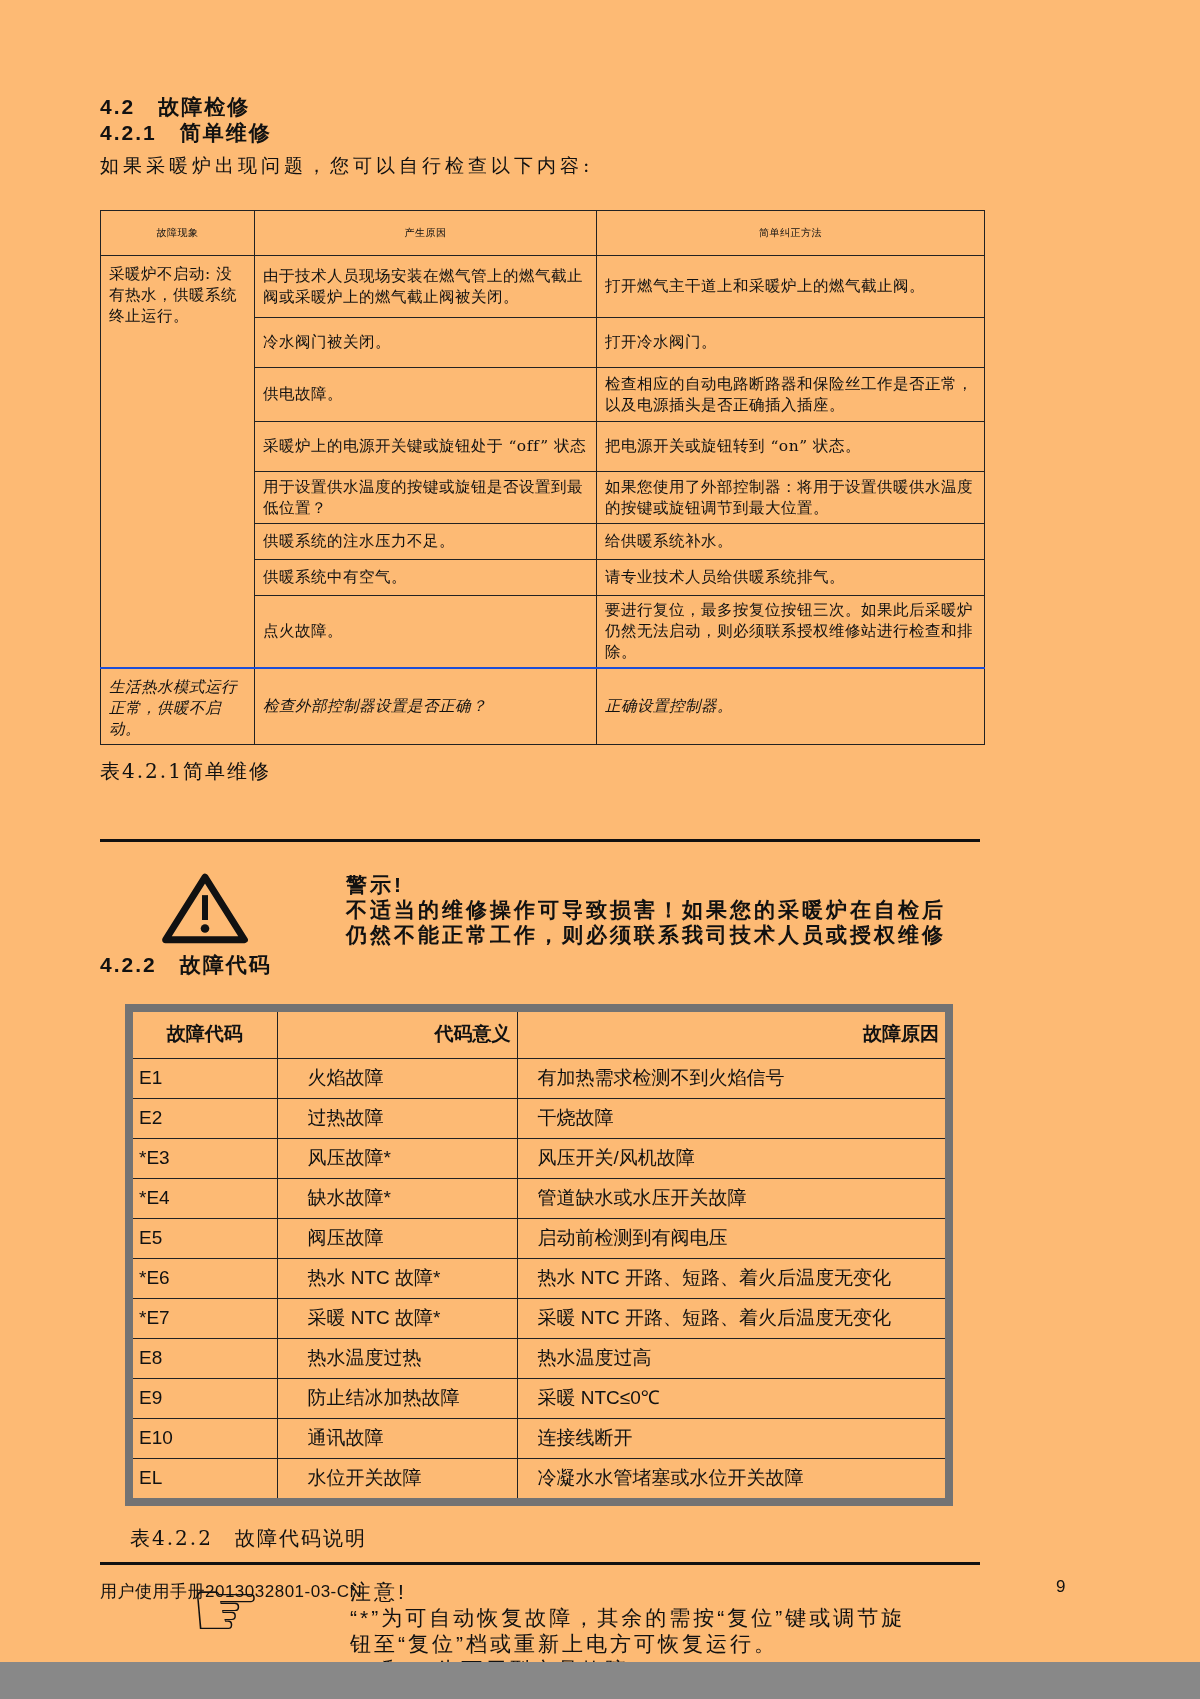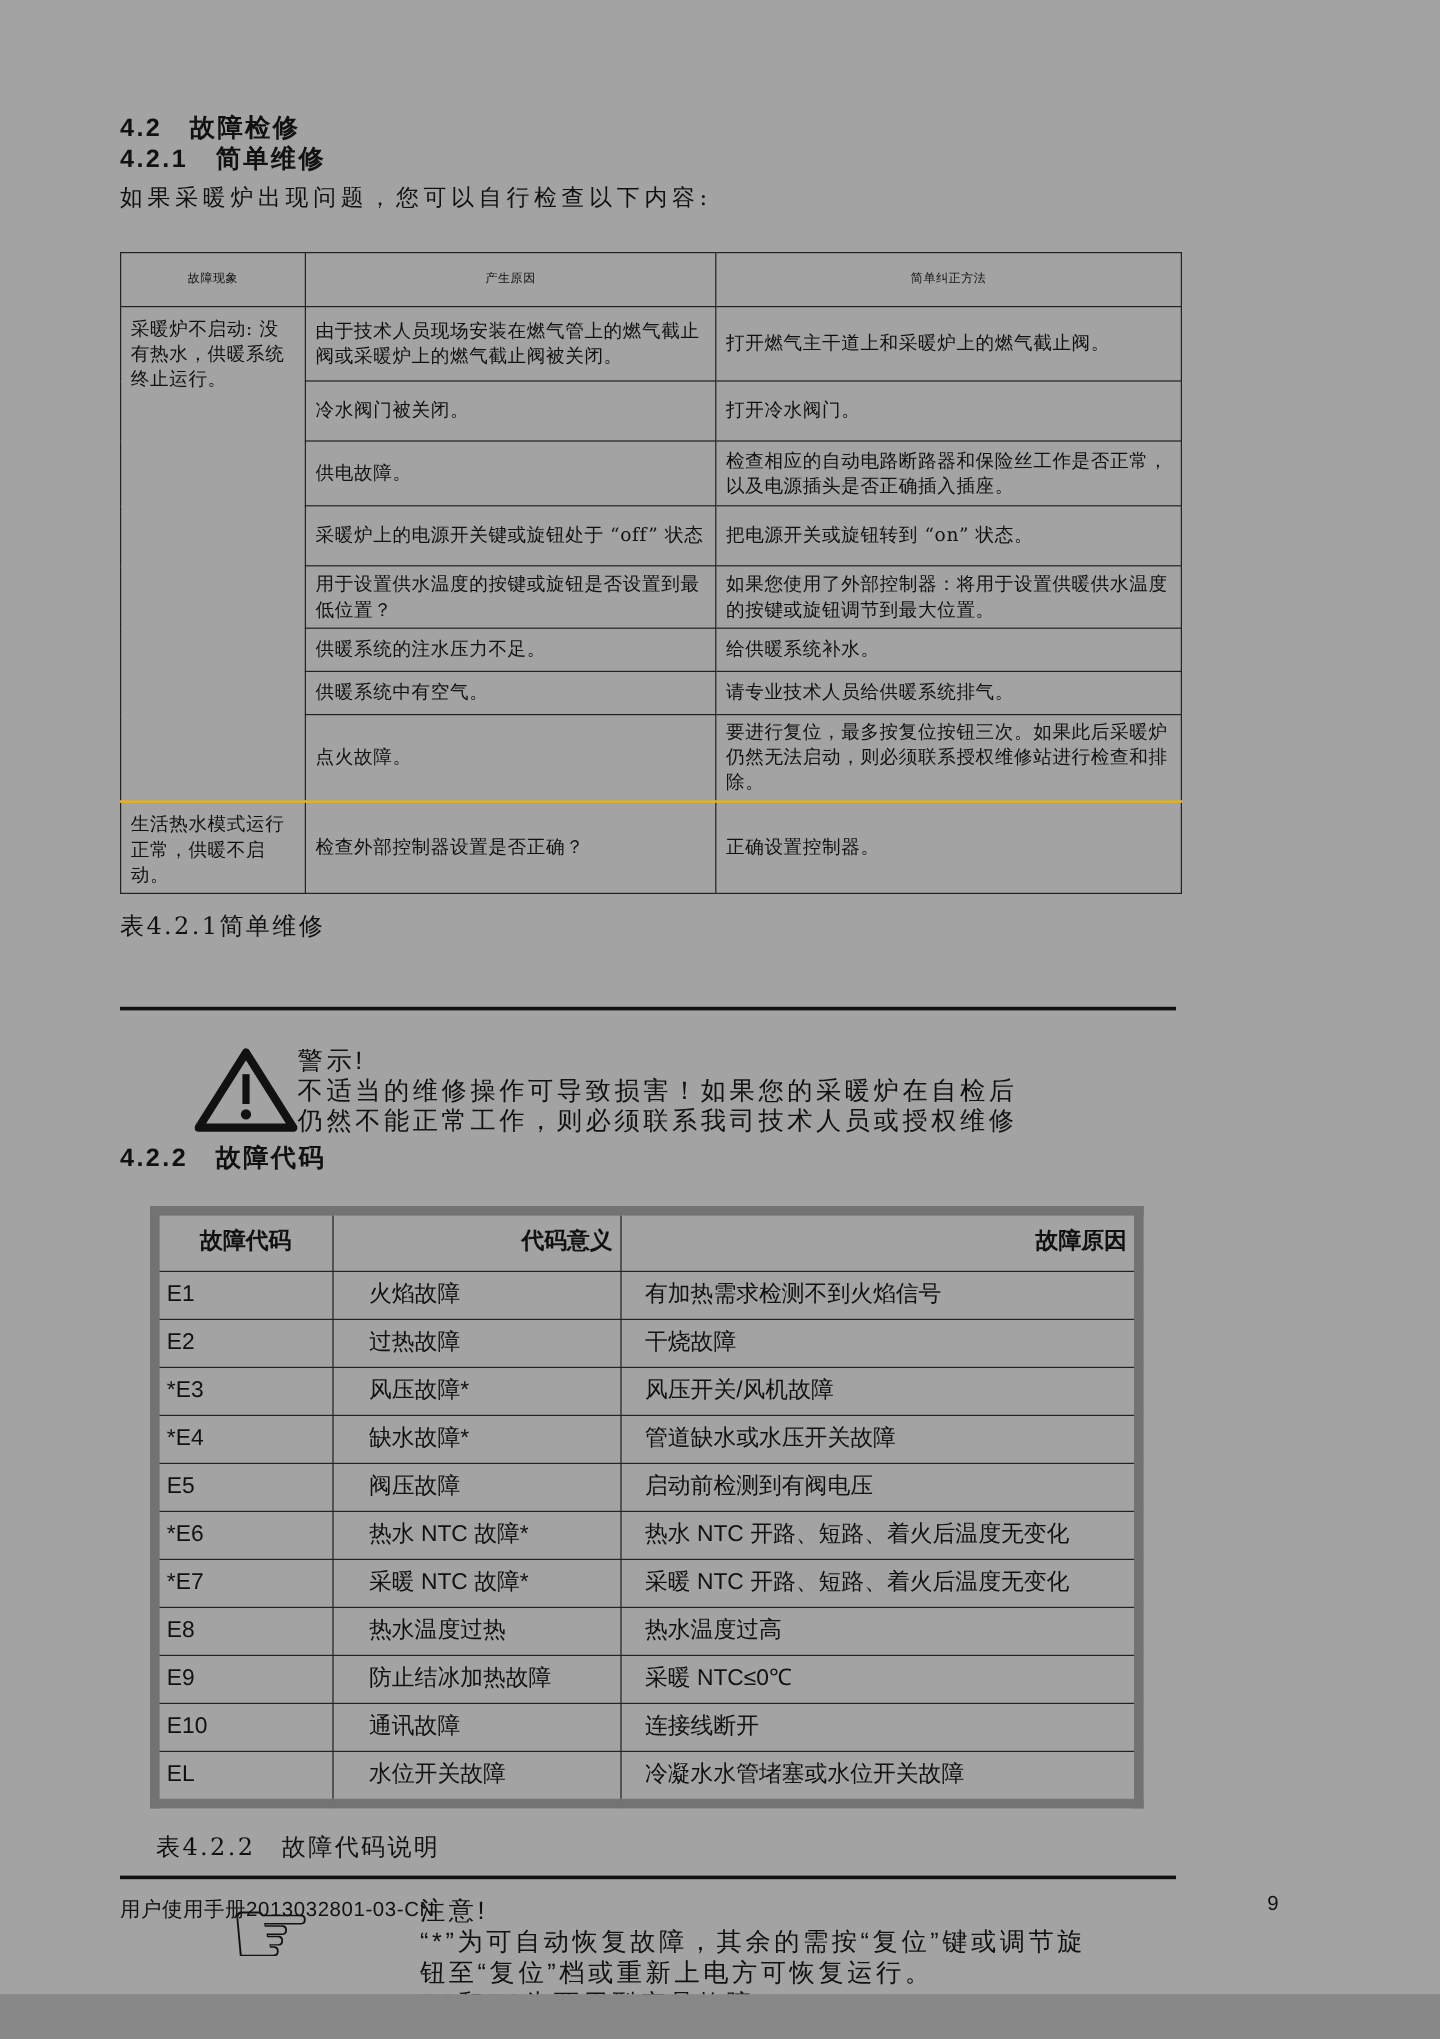--- a/index.html
+++ b/index.html
@@ -1,18 +1,18 @@
 <!DOCTYPE html>
 <html><head>
 <meta charset="utf-8">
 <style>
   html,body { margin:0; padding:0; background:#888; }
   .page {
     position:relative; width:1200px; height:1662px; margin:0 auto;
-    background:#a3a3a3; color:#111;
+    background:#fdba74; color:#111;
     font-family:"Liberation Sans", sans-serif; overflow:hidden;
   }
   .content { position:absolute; left:100px; top:0; width:885px; }
 
   .heading { font-size:21px; font-weight:bold; letter-spacing:2px; line-height:26px; }
   #h42 { margin-top:94px; }
   .intro { font-family:"DejaVu Serif", serif; font-size:19px; letter-spacing:4px; line-height:30px; margin-top:4px; }
 
   
   table.t1 { border-collapse:collapse; width:884px; margin-top:30px; table-layout:fixed; }
@@ -21,32 +21,32 @@
     border:1px solid #222; padding:4px 8px;
     font-family:"DejaVu Serif", serif; font-size:15.5px; line-height:1.35;
     vertical-align:middle; text-align:left; letter-spacing:0.5px;
   }
   .t1 th { text-align:center; font-weight:normal; height:36px; font-size:10px; }
   .t1 td.phen { vertical-align:top; padding-top:8px; }
   .t1 tr.r1 { height:62px; } .t1 tr.r2 { height:50px; } .t1 tr.r3 { height:54px; }
   .t1 tr.r4 { height:50px; } .t1 tr.r5 { height:52px; } .t1 tr.r6 { height:36px; }
   .t1 tr.r7 { height:36px; } .t1 tr.r8 { height:56px; }
   .t1 tr.r9 { height:55px; }
-  .t1 tr.r9 td { border-top:2px solid #eab308; }
+  .t1 tr.r9 td { border-top:2px solid #1d4ed8;font-style:italic; }
 
   .caption { font-family:"DejaVu Serif", serif; font-size:20px; letter-spacing:2px; margin-top:14px; line-height:24px; }
   .caption2 { margin-left:30px; margin-top:20px; }
 
   .rule { height:3px; background:#111; width:880px; margin-top:56px; }
   .rule2 { margin-top:12px; }
 
   
   .warning-block { display:flex; margin-top:30px; }
   .warn-icon { margin-left:62px; width:86px; flex:none; }
-  .warn-text { font-size:21px; letter-spacing:3px; line-height:25px; }
+  .warn-text { margin-left:98px; font-size:21px; letter-spacing:3px; line-height:25px;font-weight:bold; }
   .warn-text .wl { margin:0; }
 
   #h422 { margin-top:4px; }
 
   
   table.t2 { border-collapse:collapse; width:820px; margin-left:25px; margin-top:26px; table-layout:fixed; border:8px solid #737373; }
   .t2 col.c1 { width:148px; } .t2 col.c2 { width:240px; } .t2 col.c3 { width:432px; }
   .t2 th, .t2 td { border:1px solid #222; font-size:19px; line-height:1.2; padding:3px 6px; }
   .t2 th { font-weight:bold; text-align:right; height:40px; }
   .t2 th.hc1 { text-align:center; }

